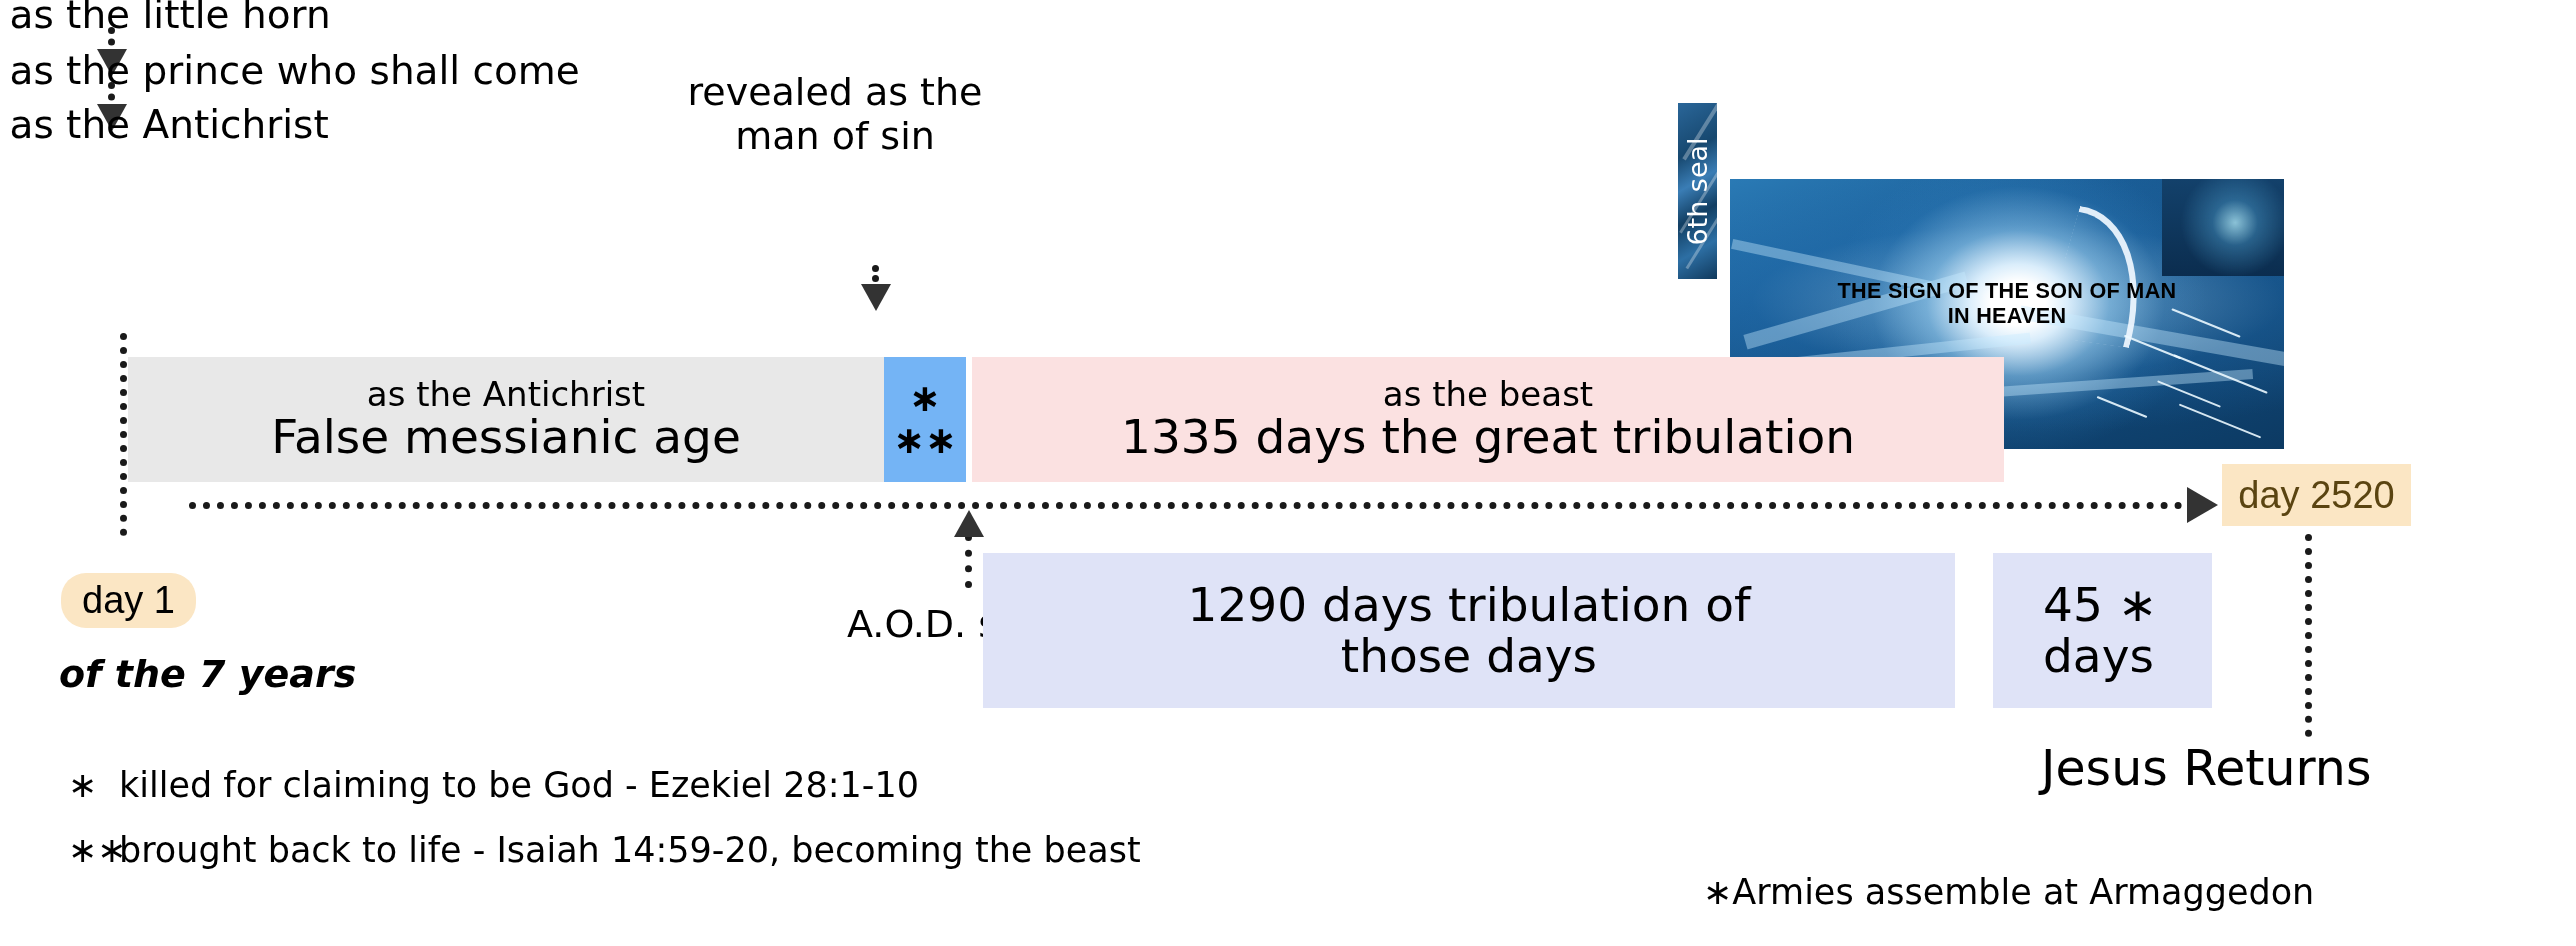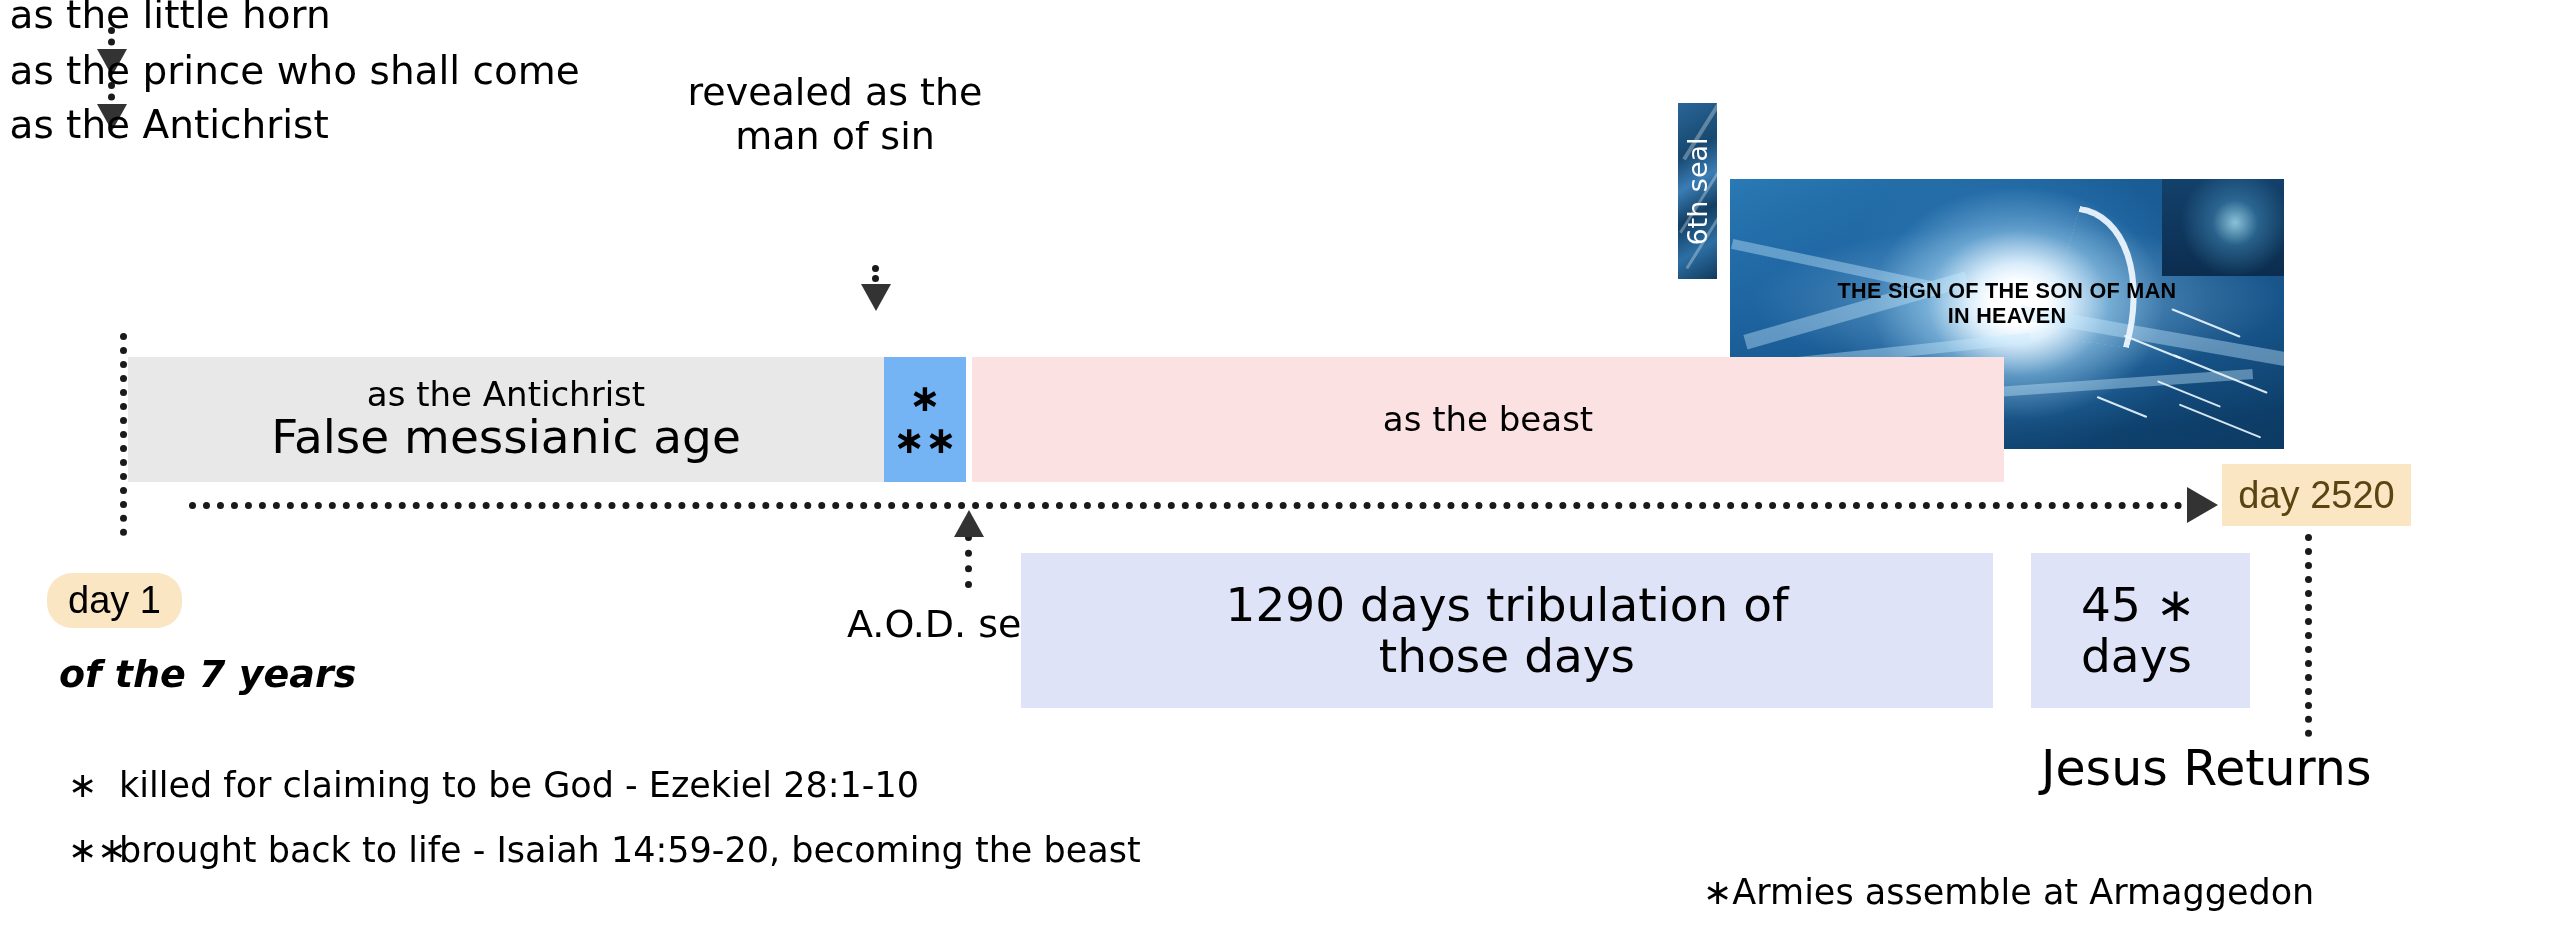--- a/index.html
+++ b/index.html
@@ -56,21 +56,21 @@
     border-left:31px solid #333333;
   }
 
   
   .bar{
     box-sizing:border-box;
     display:flex;align-items:center;justify-content:center;
   }
   .bar-gray{background:#e8e8e8;}
   .bar-pink{background:#fbe1e1;}
-  .bar-blue-lav{background:#dfe3f7;margin-left:38px;}
+  .bar-blue-lav{background:#dfe3f7;}
   .bar-star{background:#74b4f5;}
 
   .bar-stack{
     display:flex;flex-direction:column;align-items:center;justify-content:center;
     line-height:1.08;text-align:center;width:100%;
   }
   .bar-small{
     font-family:"DejaVu Sans", sans-serif;
     font-size:34px;
   }
@@ -252,40 +252,41 @@
 <div class="abs bar bar-star" style="left:884px;top:357px;width:82px;height:125px;">
   <div class="bar-stack">
     <div class="star-row">∗</div>
     <div class="star-row">∗∗</div>
   </div>
 </div>
 
 <div class="abs bar bar-pink" style="left:972px;top:357px;width:1032px;height:125px;">
   <div class="bar-stack">
     <div class="bar-small">as the beast</div>
+    <div class="bar-big">1335 days the great tribulation</div>
   </div>
 </div>
 
 <div class="abs hdot" style="left:189px;top:502px;width:2008px;"></div>
 <div class="abs hdot-head" style="left:2187px;top:487px;"></div>
 
 <div class="abs badge-cream brown" style="left:2222px;top:464px;width:189px;height:62px;">
   <span>day 2520</span>
 </div>
 <div class="abs vdot" style="left:2305px;top:534px;height:203px;"></div>
 
 <div class="abs vdot-arrow up" style="left:965px;top:534px;height:54px;">
   <div class="shaft"></div>
     <div class="head"></div>
 </div>
 <div class="abs" style="left:847px;top:602px;font-family:'DejaVu Sans',sans-serif;font-size:38px;">
   <span>A.O.D. setup</span>
 </div>
 
-<div class="abs badge-cream" style="left:47px;top:573px;width:135px;height:55px;border-radius:25px;">
+<div class="abs badge-cream" style="left:61px;top:573px;width:135px;height:55px;border-radius:25px;">
   <span>day 1</span>
 </div>
 <div class="abs bold-d" style="left:59px;top:652px;font-size:38px;">
   <span>of the 7 years</span>
 </div>
 
 <div class="abs bar bar-blue-lav" style="left:983px;top:553px;width:972px;height:155px;">
   <div class="bar-stack">
     <div class="bar-big">1290 days tribulation of</div>
     <div class="bar-big">those days</div>

